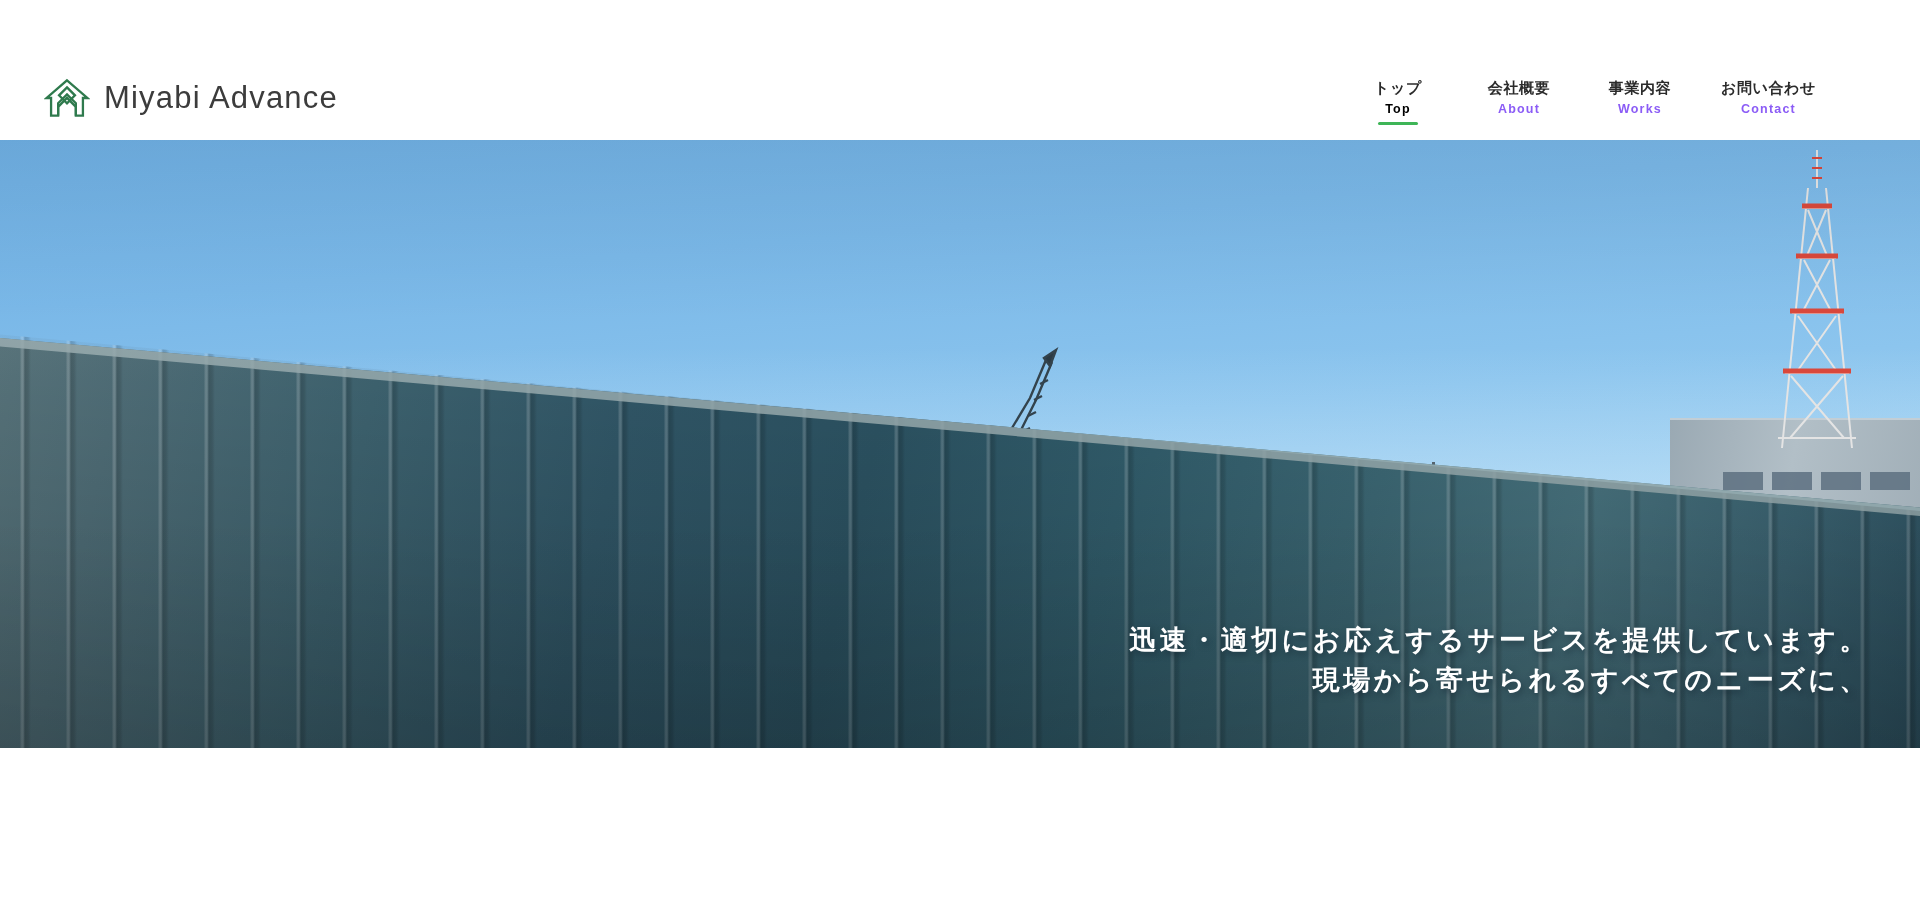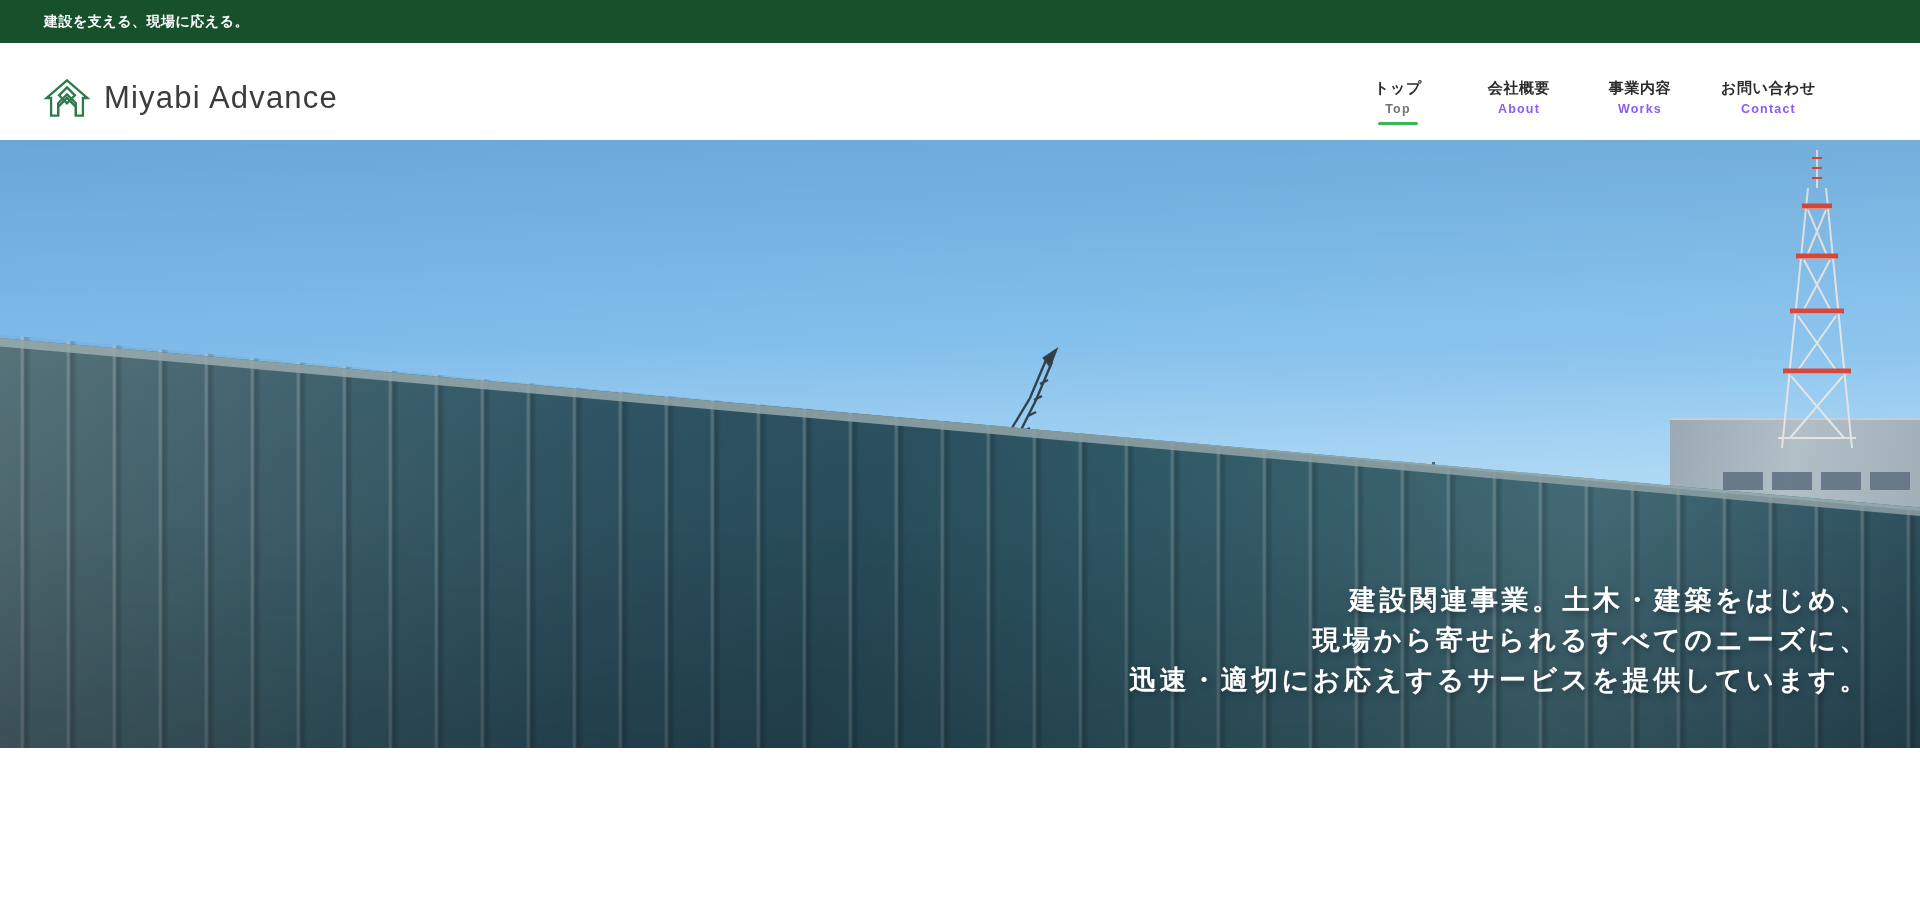--- a/index.html
+++ b/index.html
@@ -54,21 +54,21 @@
   }
   .nav-ja {
     font-size:15px; font-weight:bold; color:#2b2b2b;
     letter-spacing:.6px; white-space:nowrap; line-height:1.25;
   }
   .nav-en {
     margin-top:4px;
     font-size:12.5px; font-weight:bold;
     color:#8b5cf6; letter-spacing:1.2px; white-space:nowrap;
   }
-  .nav-item.active .nav-en { color:#737373; }
+  .nav-item.active .nav-en { color:#000000; }
   .nav-item.active::after {
     content:""; position:absolute; bottom:-9px; left:50%;
     transform:translateX(-50%);
     width:40px; height:3px; background:#3eb557; border-radius:2px;
   }
 
   
   .hero {
     position:absolute; left:0; top:140px; width:1920px; height:608px;
     overflow:hidden;
@@ -202,23 +202,20 @@
   }
 
   
   .below { position:absolute; left:0; top:748px; width:1920px; height:152px; background:#ffffff; }
 </style>
 </head>
 <body>
 
 <div id="page">
 
-  <div class="topbar">
-    <span class="topbar-text">建設を支える、現場に応える。</span>
-  </div>
 
   <header class="header">
 
     <a class="brand">
       <svg class="brand-mark" viewBox="0 0 52 48">
         <g fill="none" stroke="#2f7a4d" stroke-width="2.6" stroke-linejoin="miter">
           <path d="M26 4 L49 24 L44 24 L44 44 L36 44 L36 30 L26 20 L16 30 L16 44 L8 44 L8 24 L3 24 Z"></path>
           <path d="M26 12 L35 21 L26 30 L17 21 Z"></path>
           <path d="M16 44 L16 34 L26 24 L36 34 L36 44"></path>
         </g>
@@ -308,21 +305,20 @@
       <div class="fence"></div>
       <div class="fence-ribs"></div>
       <div class="fence-top"></div>
       <div class="fence-shade"></div>
 
       <div class="hero-vignette"></div>
     </div>
 
 
     <div class="hero-sub">
-      <div class="hero-sub-line">建設関連事業。土木・建築をはじめ、</div>
+      <div class="hero-sub-line">迅速・適切にお応えするサービスを提供しています。</div>
       <div class="hero-sub-line">現場から寄せられるすべてのニーズに、</div>
-      <div class="hero-sub-line">迅速・適切にお応えするサービスを提供しています。</div>
     </div>
   </section>
 
   <div class="below"></div>
 
 </div>
 
 </body></html>

